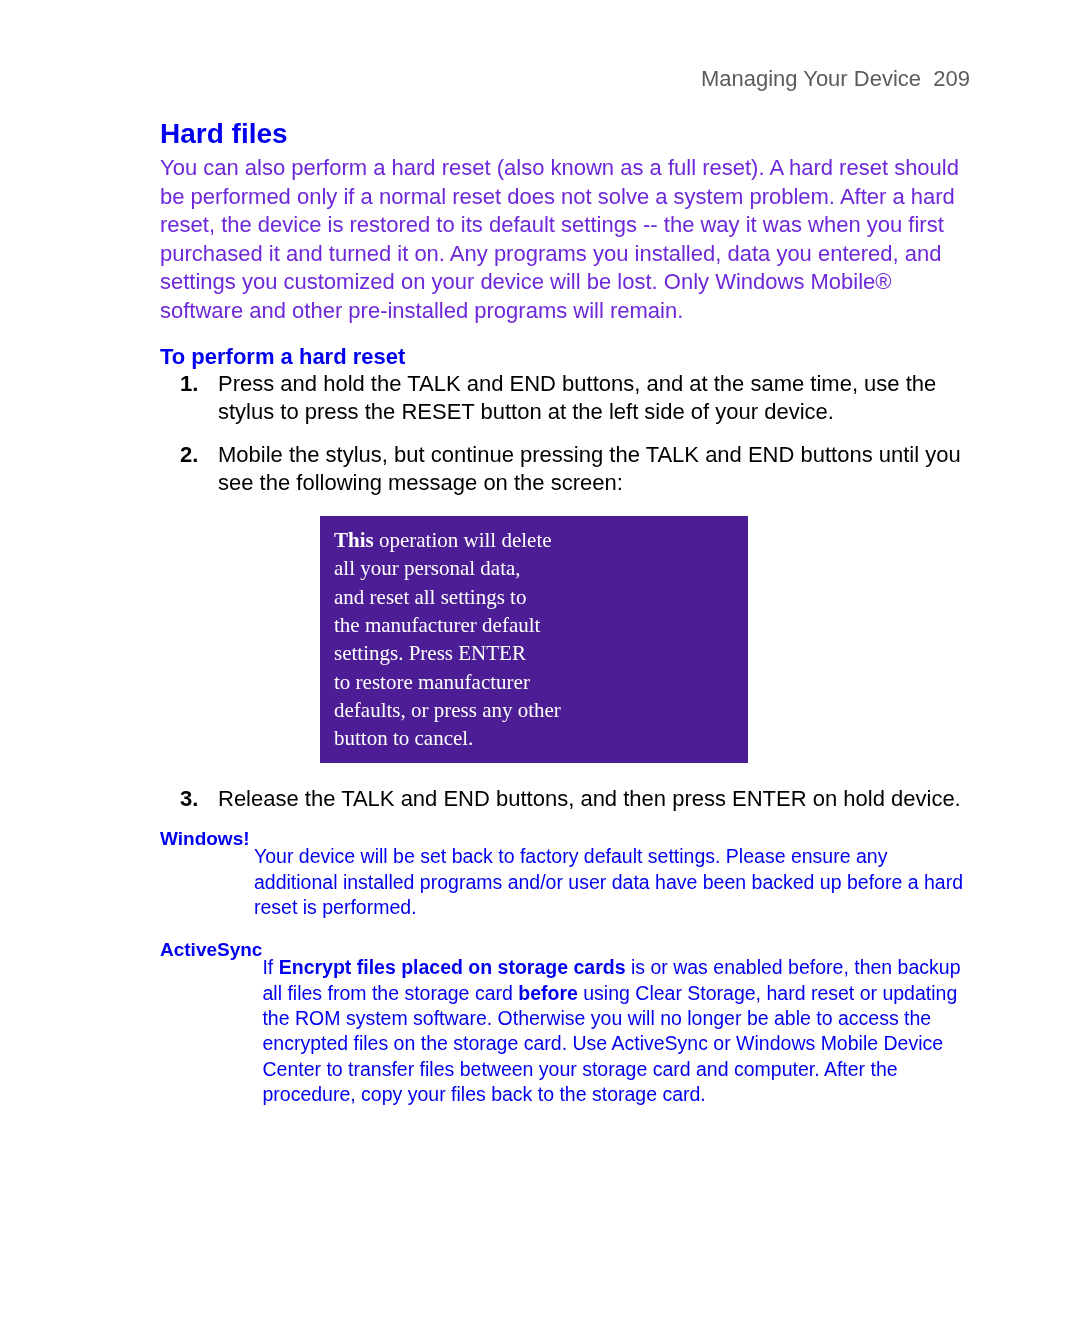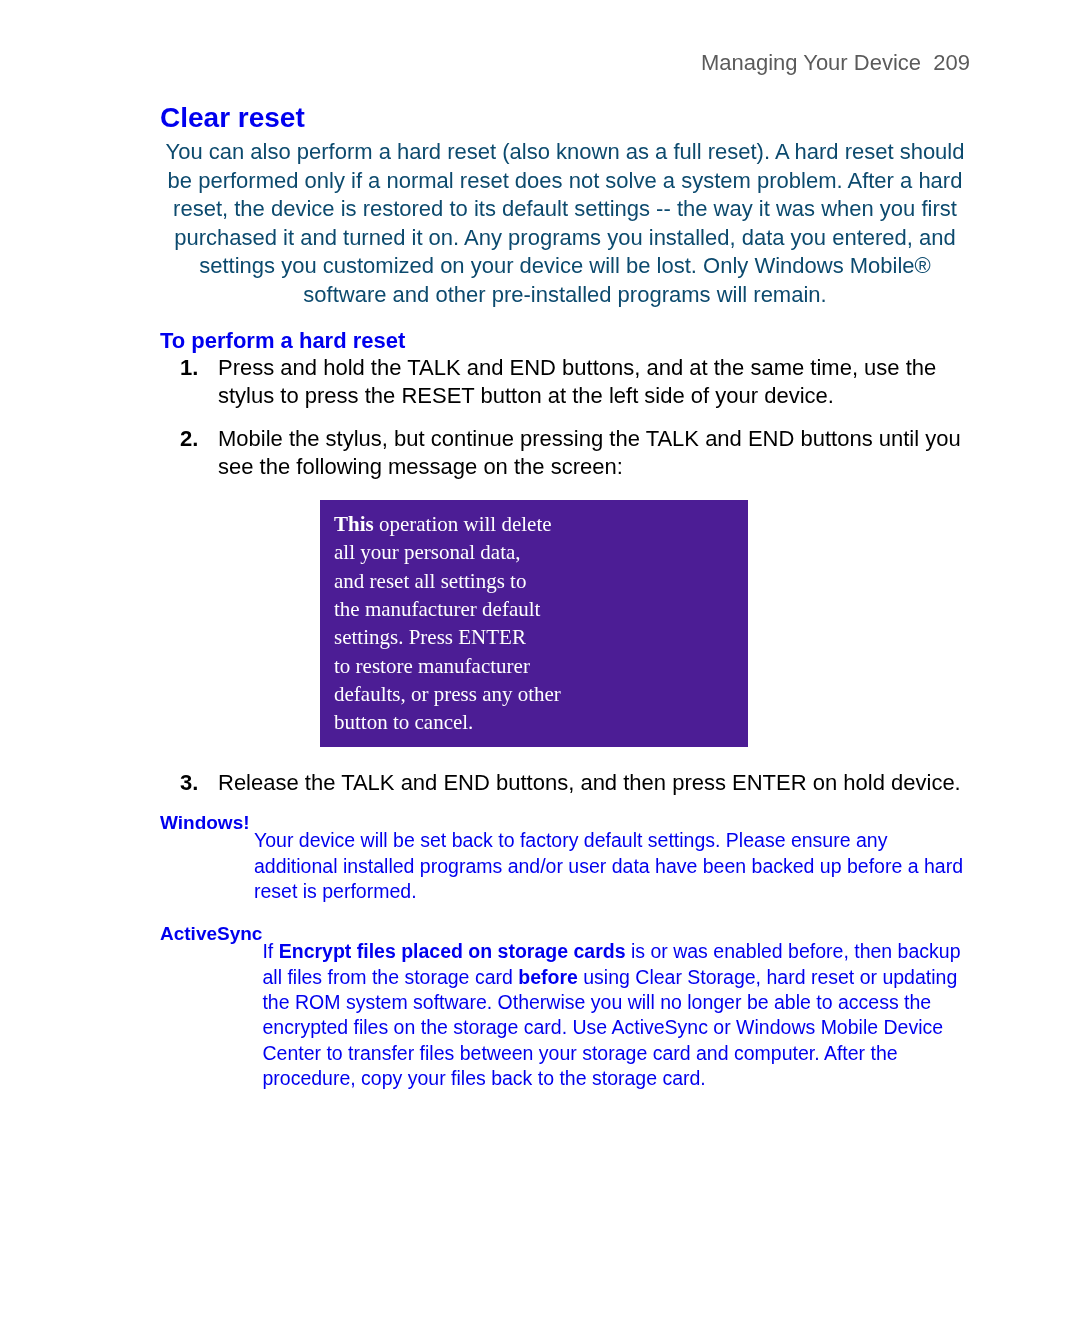--- a/index.html
+++ b/index.html
@@ -4,40 +4,39 @@
 <style>
   body {
     margin: 0;
     padding: 0;
     background: #ffffff;
     font-family: "Myriad Pro", "Segoe UI", "Helvetica Neue", Arial, sans-serif;
     color: #000000;
     width: 1080px;
   }
   .page {
-    padding: 50px 110px 120px 160px;
+    padding: 66px 110px 120px 160px;
   }
   .running-head {
     text-align: right;
     font-size: 22px;
     color: #5b5b5b;
     margin-bottom: 26px;
   }
   .section-title {
     font-size: 28px;
     font-weight: 700;
     color: #0000ee;
     margin: 0 0 4px 0;
   }
   .body-text {
     font-size: 22px;
     line-height: 1.3;
-    color: #0c4a6e;
+    color: #6d28d9;
     margin: 0 0 18px 0;
-    text-align: center;
   }
   .sub-heading {
     font-size: 22px;
     font-weight: 700;
     color: #0000ee;
     margin: 16px 0 0 0;
   }
   .ol {
     margin: 0 0 0 20px;
     padding: 0;
@@ -98,21 +97,21 @@
 </style>
 </head>
 <body>
 
 <div class="page">
 
   <div class="running-head">
     <span>Managing Your Device</span>&nbsp;&nbsp;<span>209</span>
   </div>
 
-  <h2 class="section-title">Clear reset</h2>
+  <h2 class="section-title">Hard files</h2>
 
   <p class="body-text">You can also perform a hard reset (also known as a full reset). A hard reset should be performed only if a normal reset does not solve a system problem. After a hard reset, the device is restored to its default settings -- the way it was when you first purchased it and turned it on. Any programs you installed, data you entered, and settings you customized on your device will be lost. Only Windows Mobile® software and other pre-installed programs will remain.</p>
 
   <div class="sub-heading">To perform a hard reset</div>
 
   <ol class="ol">
     <li class="li">
       <span class="num">1.</span>
       <span>Press and hold the TALK and END buttons, and at the same time, use the stylus to press the RESET button at the left side of your device.</span>
     </li>

